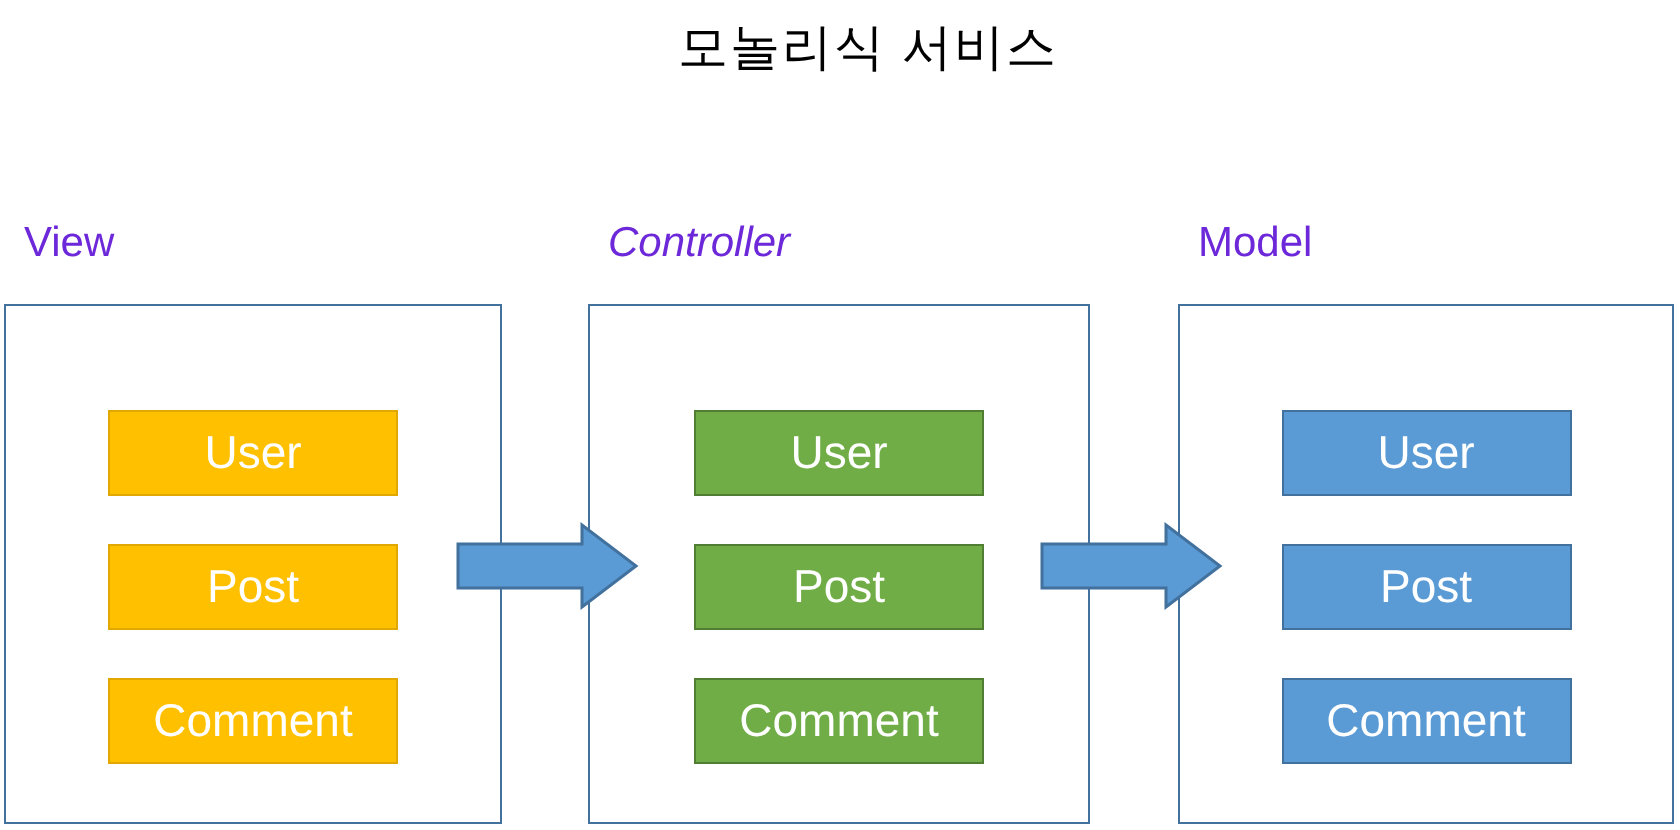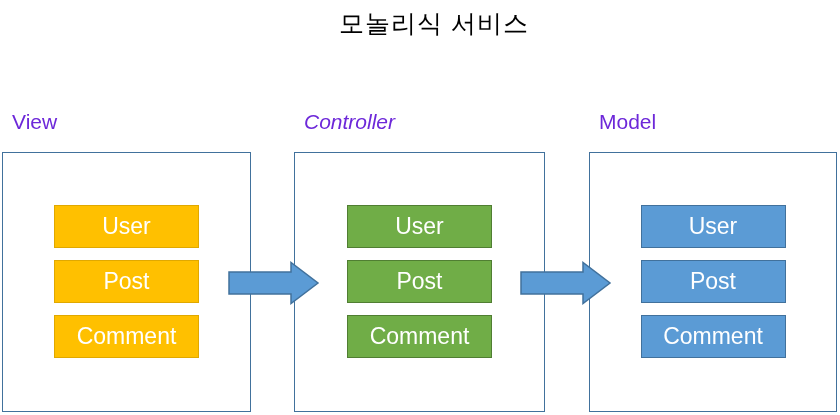--- a/index.html
+++ b/index.html
@@ -32,21 +32,21 @@
   .container-box {
     position: absolute;
     top: 152px;
     height: 260px;
     background: #ffffff;
     border: 1.5px solid #41719C;
     display: flex;
     flex-direction: column;
     align-items: center;
     padding-top: 52px;
-    gap: 12px;
+    gap: 24px;
     z-index: 1;
   }
   .box-view       { left: 2px;   width: 249px; }
   .box-controller { left: 294px; width: 251px; }
   .box-model      { left: 589px; width: 248px; }
   .module {
     width: 145px;
     height: 43px;
     border: 1px solid transparent;
     display: flex;

